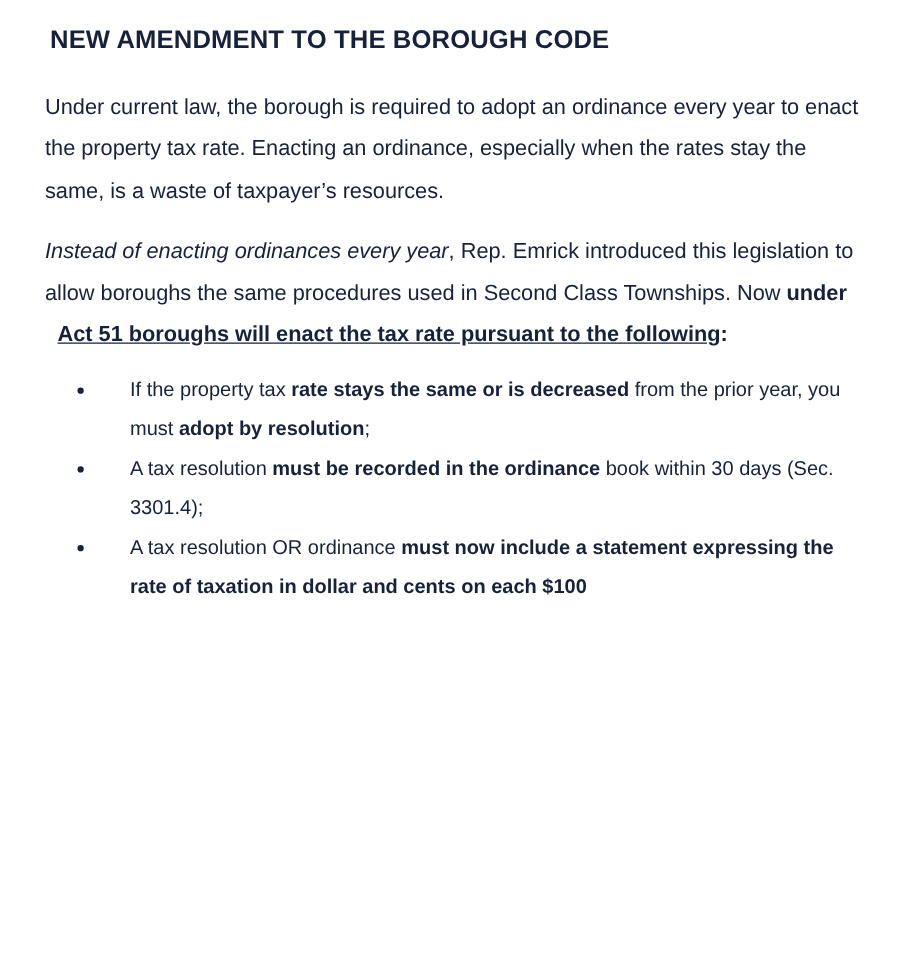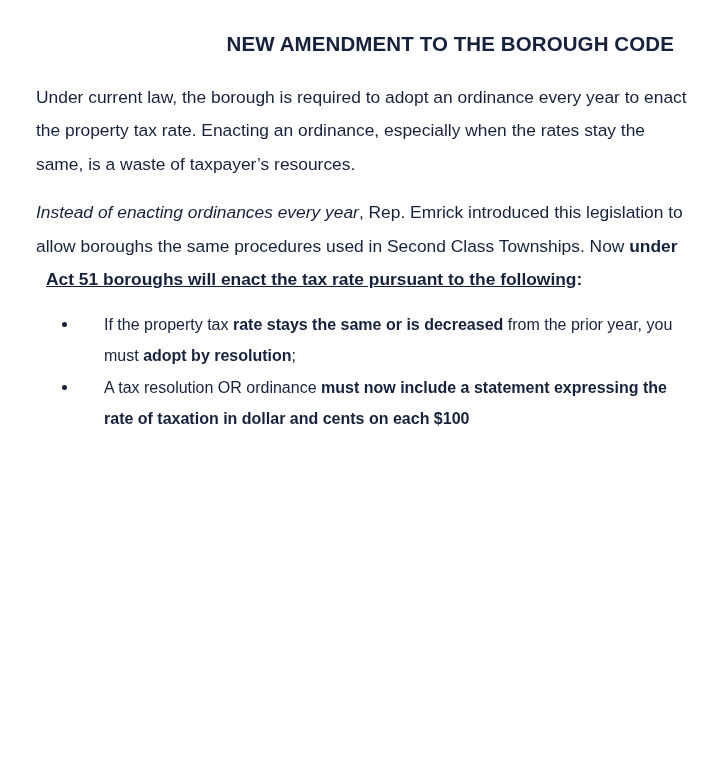--- a/index.html
+++ b/index.html
@@ -17,23 +17,23 @@
   }
   .page {
     position: relative;
     width: 723px;
     height: 784px;
     box-sizing: border-box;
     padding: 0 33px 0 36px;
     background: #ffffff;
   }
   .doc-title {
-    margin: 16px;
+    margin: 4px;
     padding-top: 15px;
-    text-align: right;
+    text-align: left;
     font-size: 20.5px;
     font-weight: bold;
     letter-spacing: 0.1px;
     line-height: 1.25;
   }
   .para {
     margin: 0;
     font-size: 17.4px;
     line-height: 33.5px;
     text-align: left;
@@ -79,16 +79,17 @@
   <p class="para para-current">
     <span>Under current law, the borough is required to adopt an ordinance every year to enact the property tax rate.  Enacting an ordinance, especially when the rates stay the same, is a waste of taxpayer’s resources.</span>
   </p>
 
   <p class="para para-instead">
     <i>Instead of enacting ordinances every year</i><span>, Rep. Emrick introduced this legislation to allow boroughs the same procedures used in Second Class Townships.  Now </span><b>under </b><b class="i u">Act 51 boroughs will enact the tax rate pursuant to the following</b><b>:</b>
   </p>
 
   <ul class="bullets">
     <li><span>If the property tax </span><b>rate stays the same or is decreased</b><span> from the prior year, you must </span><b>adopt by resolution</b><span>;</span></li>
+    <li><span>A tax resolution </span><b>must be recorded in the ordinance</b><span> book within 30 days (Sec. 3301.4);</span></li>
     <li><span>A tax resolution OR ordinance </span><b>must now include a statement expressing the rate of taxation in dollar and cents on each $100</b></li>
   </ul>
 
 </div>
 
 </body></html>

